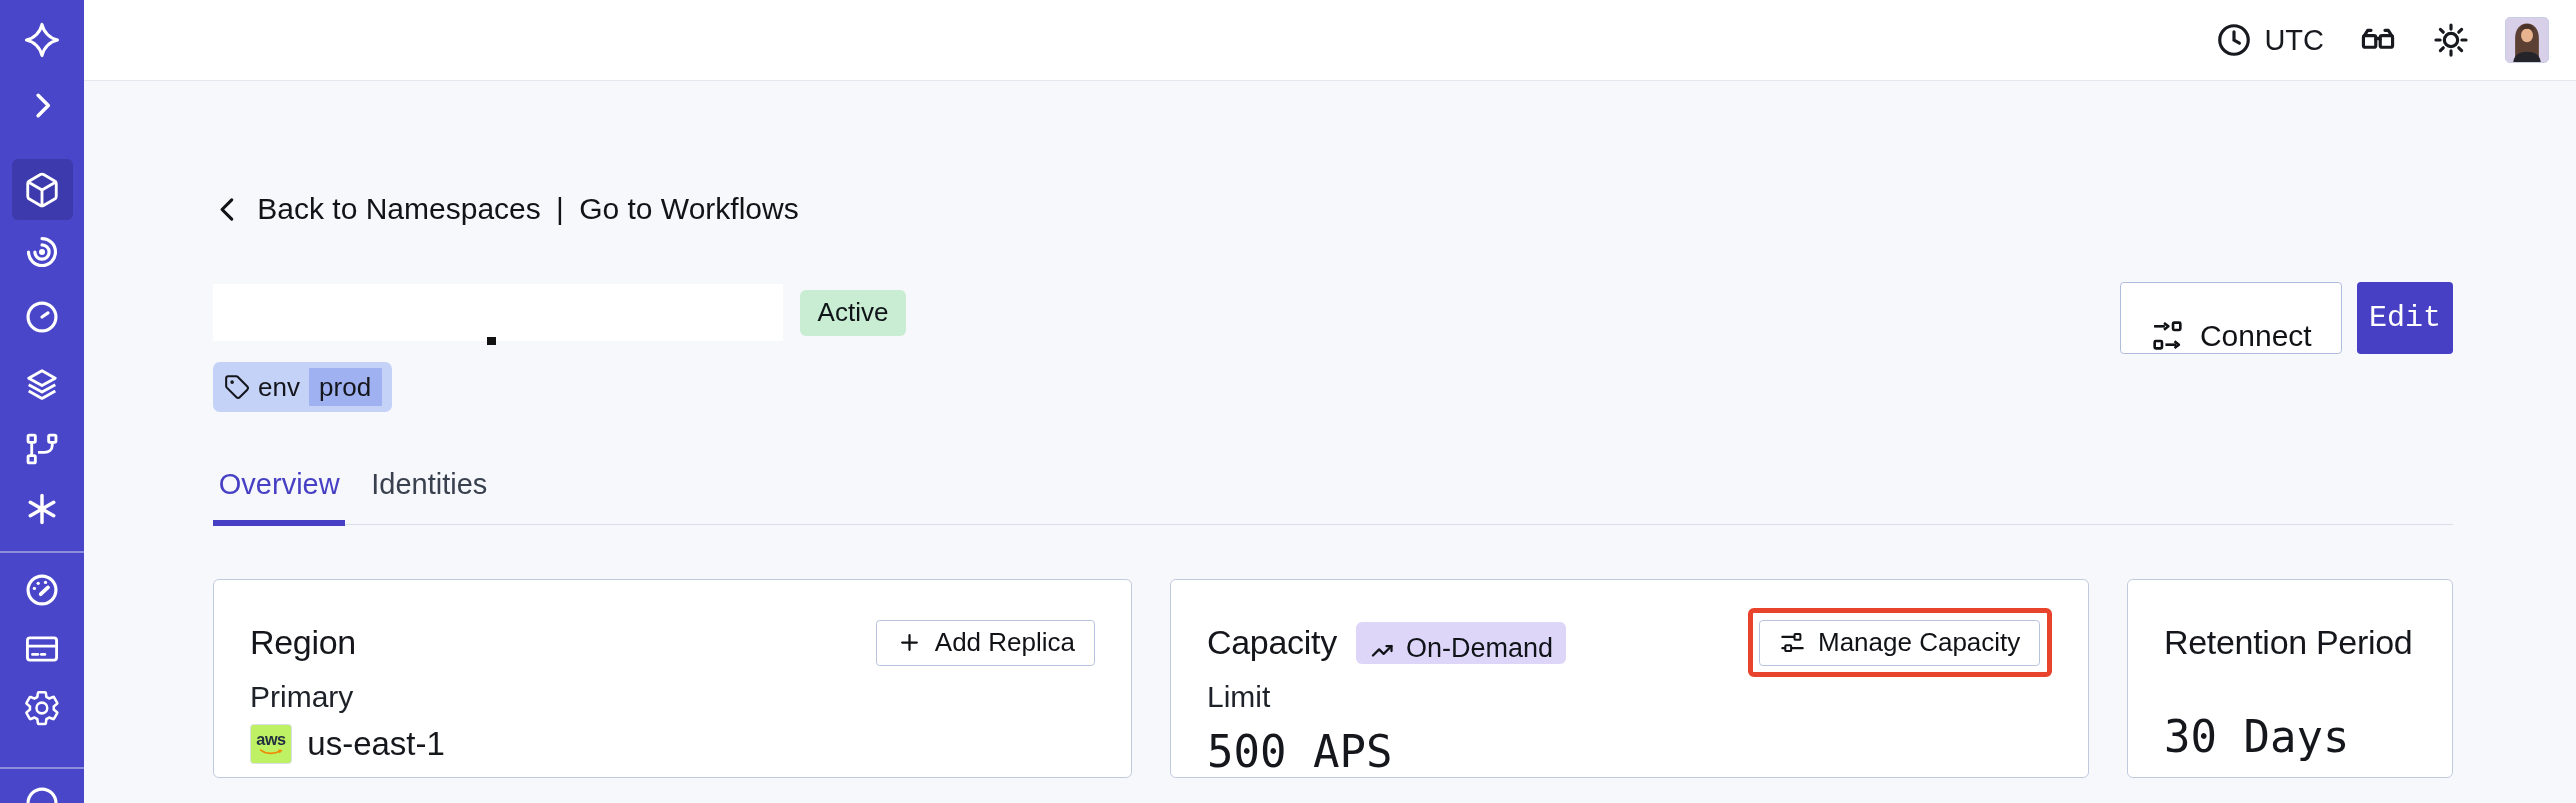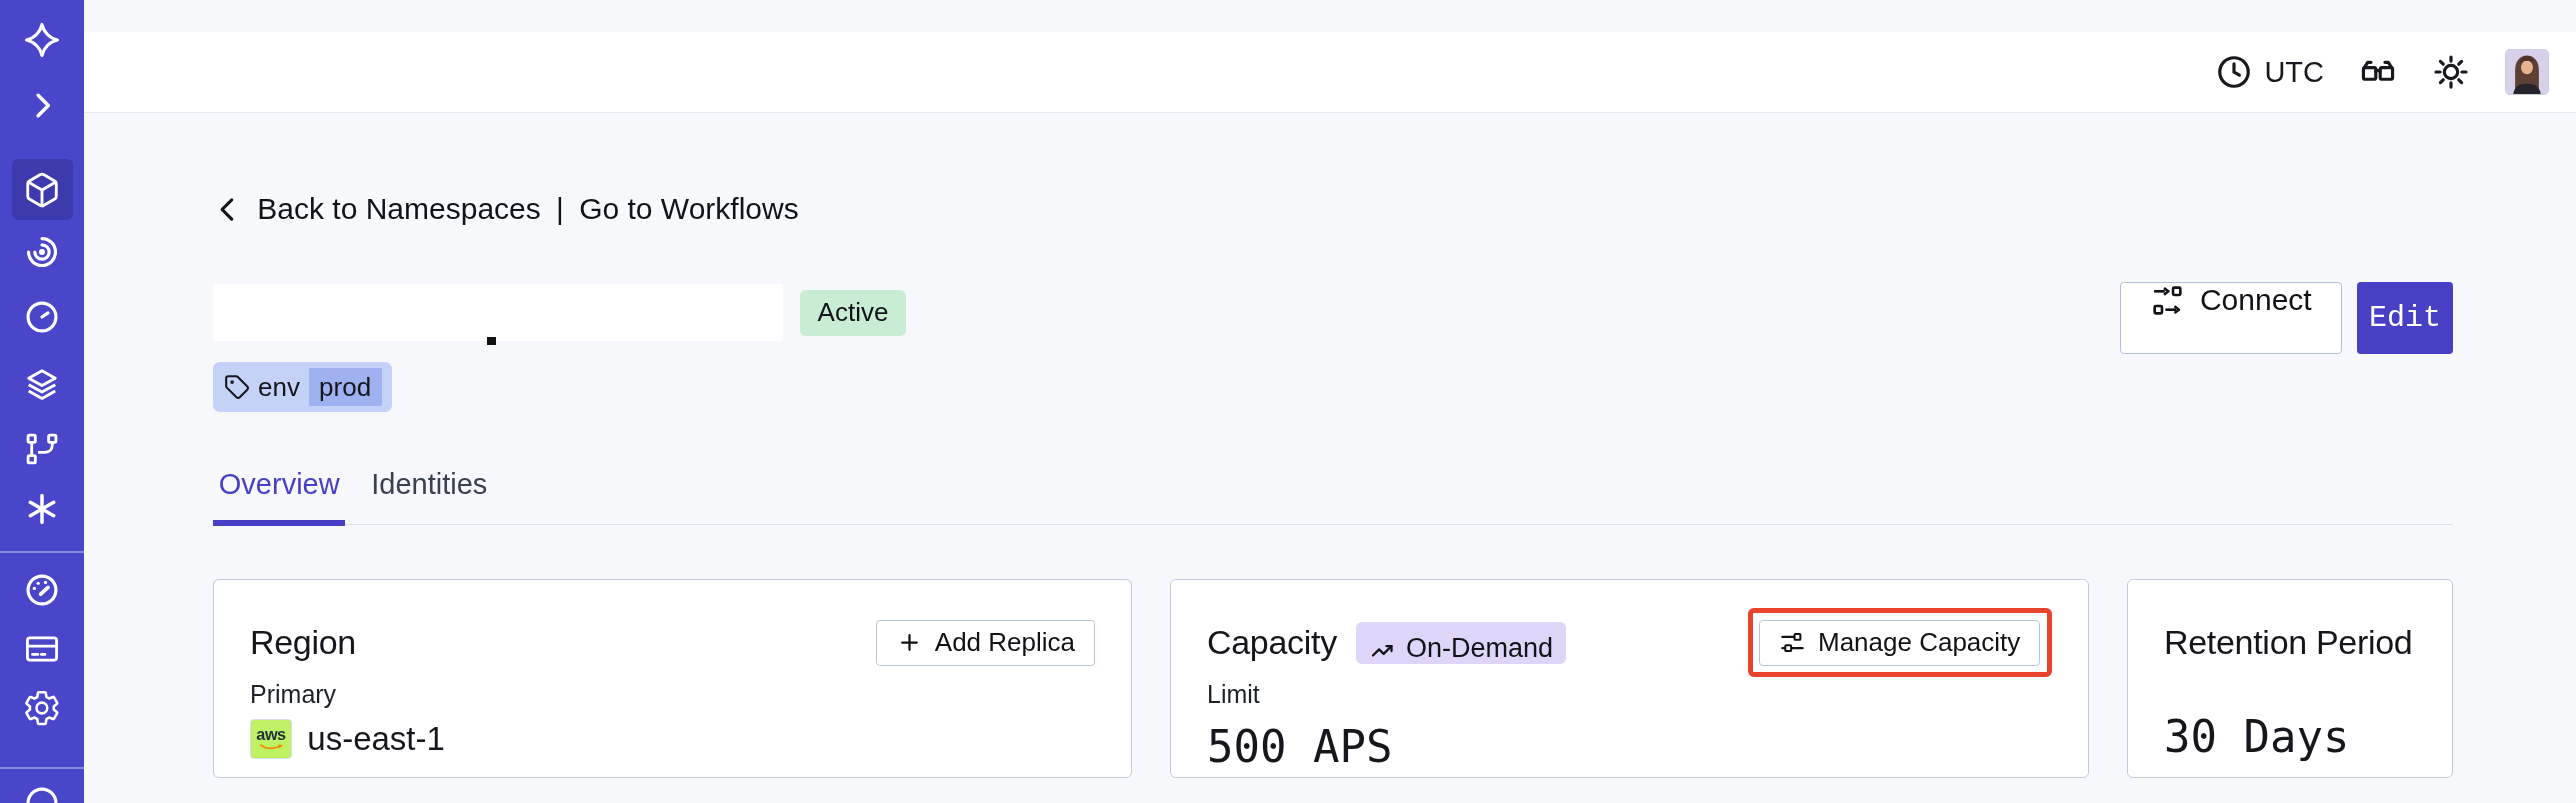--- a/index.html
+++ b/index.html
@@ -23,21 +23,21 @@
     width:61px; height:61px; border-radius:5.8px; background:#3D3AAE;
     display:flex; align-items:center; justify-content:center; flex:none; cursor:pointer;
   }
   .side-divider { width:84px; height:1.9px; background:rgba(255,255,255,0.38); flex:none; }
 
   
   .topbar {
     position:absolute; left:84px; right:0; top:0; height:81px;
     background:#FFFFFF; border-bottom:1.9px solid #E3E7F0;
     display:flex; align-items:center; justify-content:flex-end;
-    gap:35px; padding-right:27px; z-index:5;margin-top:32px;
+    gap:35px; padding-right:27px; z-index:5;
   }
   .tz { display:flex; align-items:center; gap:11.5px; font-size:29px; color:#17191E; cursor:pointer; }
   .top-icon { width:38px; height:38px; color:#17191E; cursor:pointer; }
   .top-icon svg { width:100%; height:100%; display:block; }
   .avatar {
     width:44px; height:46px; border-radius:4.8px; border:1.9px solid #C9CDE8;
     overflow:hidden; background:#D8CFE9; cursor:pointer;
   }
   .avatar svg { width:100%; height:100%; display:block; }
 
@@ -71,21 +71,21 @@
   .tag-icon svg { width:100%; height:100%; display:block; }
   .tag-chip {
     height:38px; padding:0 10.5px; border-radius:1px; background:#9FB1F0;
     display:inline-flex; align-items:center;
   }
 
   
   .header-actions { position:absolute; top:282px; right:123px; display:flex; gap:15.3px; z-index:4; }
   .btn-secondary-lg {
     height:72px; padding:0 29px; background:#fff; border:1.9px solid #AFBCDC; border-radius:3.8px;
-    display:inline-flex; align-items:flex-start; gap:15.3px; font-size:30px; color:#101216;
+    display:inline-flex; align-items:flex-end; gap:15.3px; font-size:30px; color:#101216;
     font-family:inherit; cursor:pointer;
   }
   .btn-secondary-lg svg { width:35px; height:35px; display:block; }
   .btn-primary {
     height:72px; width:96px; background:#4740C4; color:#FFFFFF; border:none; border-radius:3.8px;
     font-size:30px; font-family:Liberation Mono, monospace; display:inline-flex; align-items:center; justify-content:center;
     cursor:pointer;
   }
 
   
@@ -118,21 +118,21 @@
 
   .btn-card {
     height:46px; padding:0 19px; background:#fff; border:1.9px solid #B7C3DC; border-radius:3.8px;
     display:inline-flex; align-items:center; gap:11.5px; font-size:26px; color:#101216;
     font-family:inherit; cursor:pointer; white-space:nowrap;
   }
   .btn-card svg { width:27px; height:27px; display:block; }
 
   .annotation { border:5.8px solid #E8432C; border-radius:5.8px; padding:6.7px; }
 
-  .field-label { font-size:25px; color:#1D2128; }
+  .field-label { font-size:30px; color:#1D2128; }
   .value-row { margin-top:9.6px; display:flex; align-items:center; gap:15.3px; }
   .aws-chip {
     width:42px; height:40px; background:#bef264; border:1.9px solid #D9DDE6; border-radius:3.8px;
     display:flex; flex-direction:column; align-items:center; justify-content:center; gap:1px;
   }
   .aws-word { font-size:16.3px; font-weight:700; color:#232F3E; line-height:1; letter-spacing:-0.5px; }
   .aws-smile { width:27px; height:8.6px; display:block; }
   .region-name { font-size:33px; color:#15171C; }
   .value-mono {
     margin-top:11.5px; font-family:"DejaVu Sans Mono", monospace;

